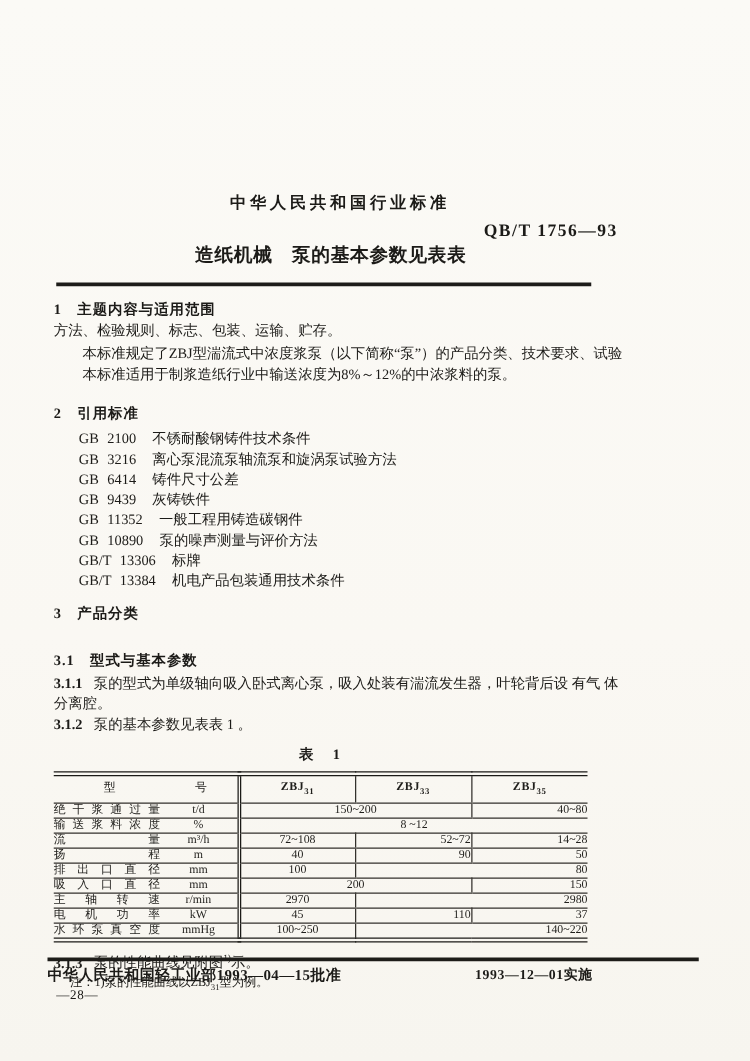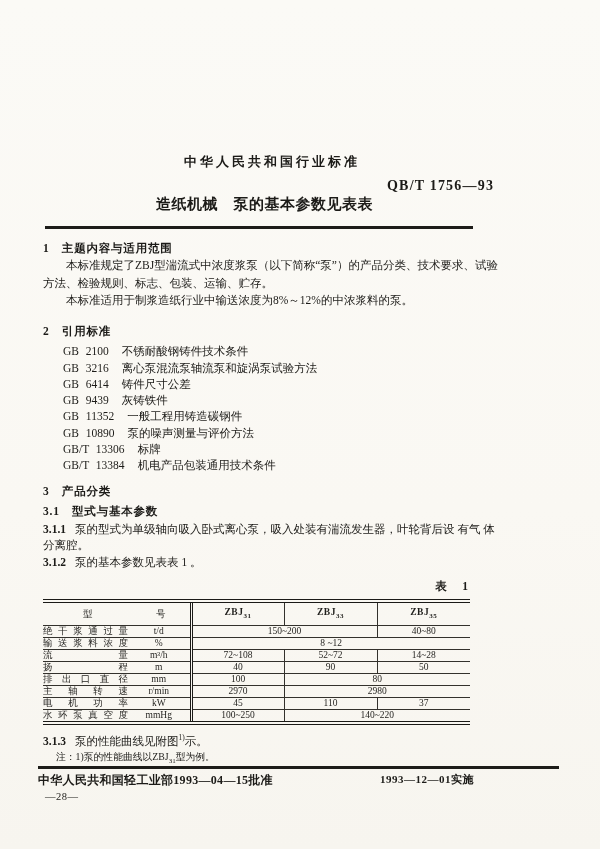--- a/index.html
+++ b/index.html
@@ -30,37 +30,37 @@
   .para{white-space:nowrap;}
   .indent{padding-left:23px;}
   .num{font-weight:bold;margin-right:9px;}
 
   .refs{margin-top:3px;padding-left:20px;line-height:16.2px;}
   .ref-line{white-space:nowrap;}
   .ref-code{word-spacing:4px;margin-right:13px;}
 
   .s2-h{margin-top:14px;}
   .s3-h{margin-top:10px;}
-  .s31{margin-top:3px;}
+  .s31{margin-top:21px;}
   .s311,.s312,.cont-line{line-height:16.4px;}
 
-  .tbl-caption{margin-top:9px;width:427px;text-align:right;font-weight:bold;letter-spacing:2px;line-height:15px;}
+  .tbl-caption{margin-top:9px;width:427px;text-align:center;font-weight:bold;letter-spacing:2px;line-height:15px;}
   table.t1{
     margin-top:5px;width:427px;border-collapse:collapse;
     border-top:4px double #1b1a17;border-bottom:4px double #1b1a17;
     font-size:9.5px;color:#201f1c;table-layout:fixed;
   }
   table.t1 td{padding:0;height:11px;line-height:11px;border-bottom:1px solid #33312c;overflow:hidden;}
   .col-label{width:85px;}
   .col-unit{width:63px;}
   .col-m{width:93px;}
   td.c-label{text-align:justify;text-align-last:justify;padding-left:6px;padding-right:9px;}
   td.c-unit{text-align:center;border-right:3px double #1b1a17;}
   td.c-val{text-align:center;}
-  td.c-val + td.c-val{border-left:1px solid #33312c;}
+  td.c-val + td.c-val{border-left:1px solid #33312c;text-align:right;}
   tr.t-head td{height:18px;line-height:18px;}
   td.c-typehead{border-right:3px double #1b1a17;}
   .typehead-inner{display:flex;justify-content:space-between;padding:0 24px 0 40px;}
   td.c-model{text-align:center;font-weight:bold;letter-spacing:0.5px;}
   td.c-model + td.c-model{border-left:1px solid #33312c;}
   td.c-model sub{font-size:7px;}
   .s313{margin-top:5px;line-height:15.5px;}
   .s313 sup{font-size:7.5px;}
   .note{margin-top:1px;padding-left:13px;font-size:9.8px;line-height:14.5px;}
   .note sub{font-size:7px;}
@@ -71,22 +71,22 @@
 <div class="page">
 
   <div class="abs std-type">中华人民共和国行业标准</div>
   <div class="abs std-code">QB/T 1756—93</div>
   <div class="abs doc-title">造纸机械　泵的基本参数见表表</div>
   <div class="abs rule-top"></div>
 
   <div class="abs content">
 
     <div class="sec-h">1　主题内容与适用范围</div>
+    <div class="para">方法、检验规则、标志、包装、运输、贮存。</div>
     <div class="para indent">本标准规定了ZBJ型湍流式中浓度浆泵（以下简称“泵”）的产品分类、技术要求、试验</div>
-    <div class="para">方法、检验规则、标志、包装、运输、贮存。</div>
     <div class="para indent">本标准适用于制浆造纸行业中输送浓度为8%～12%的中浓浆料的泵。</div>
 
     <div class="sec-h s2-h">2　引用标准</div>
     <div class="refs">
       <div class="ref-line"><span class="ref-code">GB 2100</span><span>不锈耐酸钢铸件技术条件</span></div>
       <div class="ref-line"><span class="ref-code">GB 3216</span><span>离心泵混流泵轴流泵和旋涡泵试验方法</span></div>
       <div class="ref-line"><span class="ref-code">GB 6414</span><span>铸件尺寸公差</span></div>
       <div class="ref-line"><span class="ref-code">GB 9439</span><span>灰铸铁件</span></div>
       <div class="ref-line"><span class="ref-code">GB 11352</span><span>一般工程用铸造碳钢件</span></div>
       <div class="ref-line"><span class="ref-code">GB 10890</span><span>泵的噪声测量与评价方法</span></div>
@@ -148,20 +148,26 @@
         <td class="c-val">90</td>
         <td class="c-val">50</td>
       </tr>
       <tr>
         <td class="c-label">排出口直径</td>
         <td class="c-unit">mm</td>
         <td class="c-val">100</td>
         <td class="c-val" colspan="2">80</td>
       </tr>
       <tr>
+        <td class="c-label">吸入口直径</td>
+        <td class="c-unit">mm</td>
+        <td class="c-val" colspan="2">200</td>
+        <td class="c-val">150</td>
+      </tr>
+      <tr>
         <td class="c-label">主轴转速</td>
         <td class="c-unit">r/min</td>
         <td class="c-val">2970</td>
         <td class="c-val" colspan="2">2980</td>
       </tr>
       <tr>
         <td class="c-label">电机功率</td>
         <td class="c-unit">kW</td>
         <td class="c-val">45</td>
         <td class="c-val">110</td>

